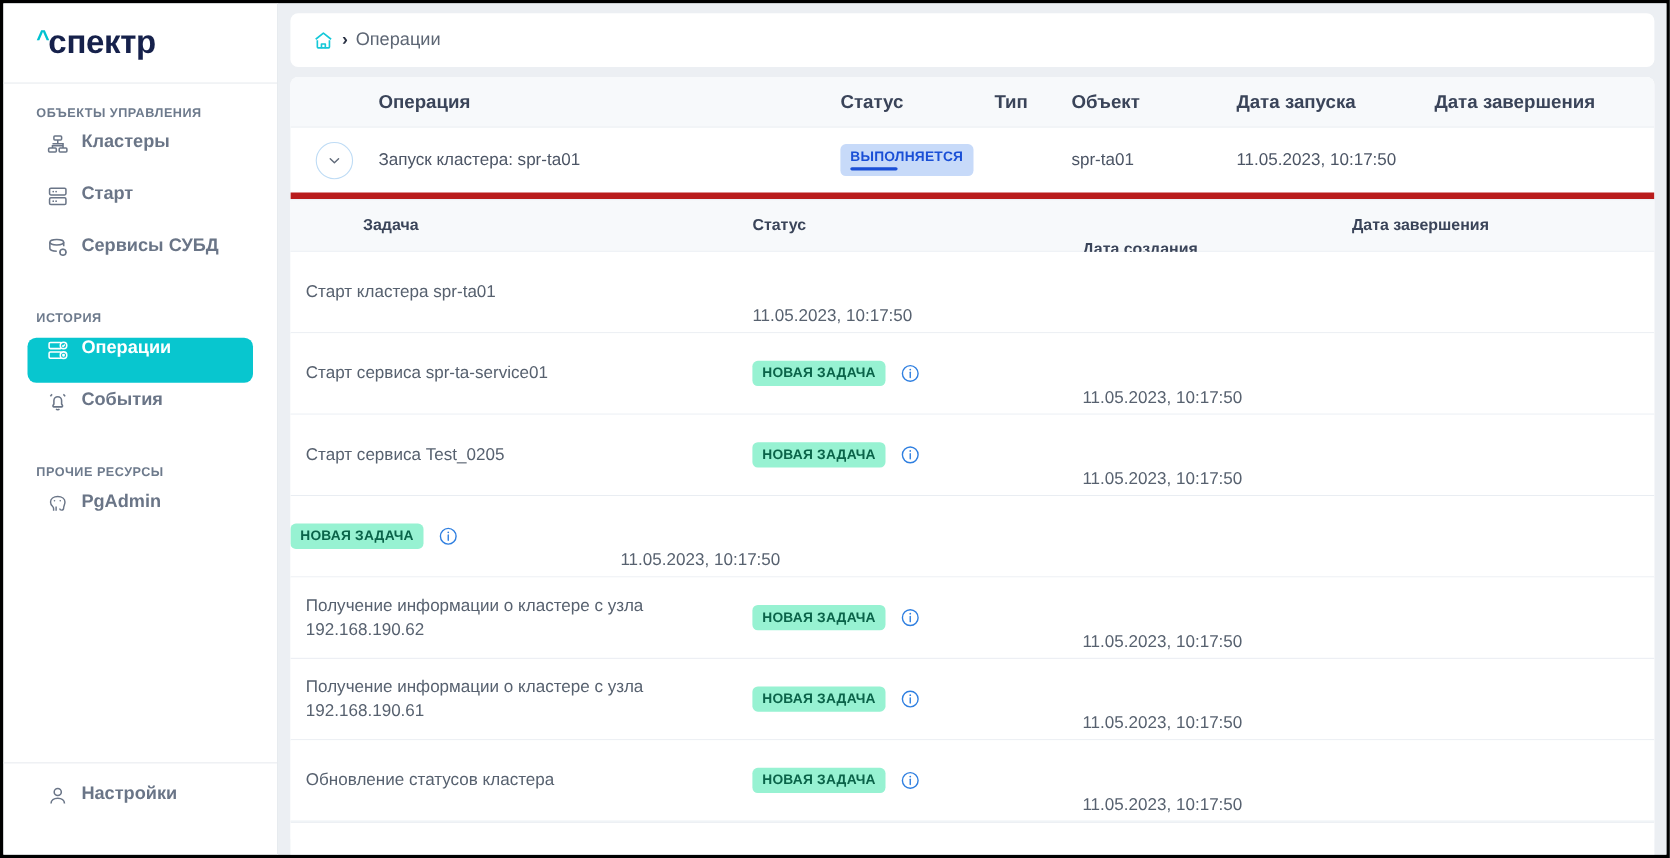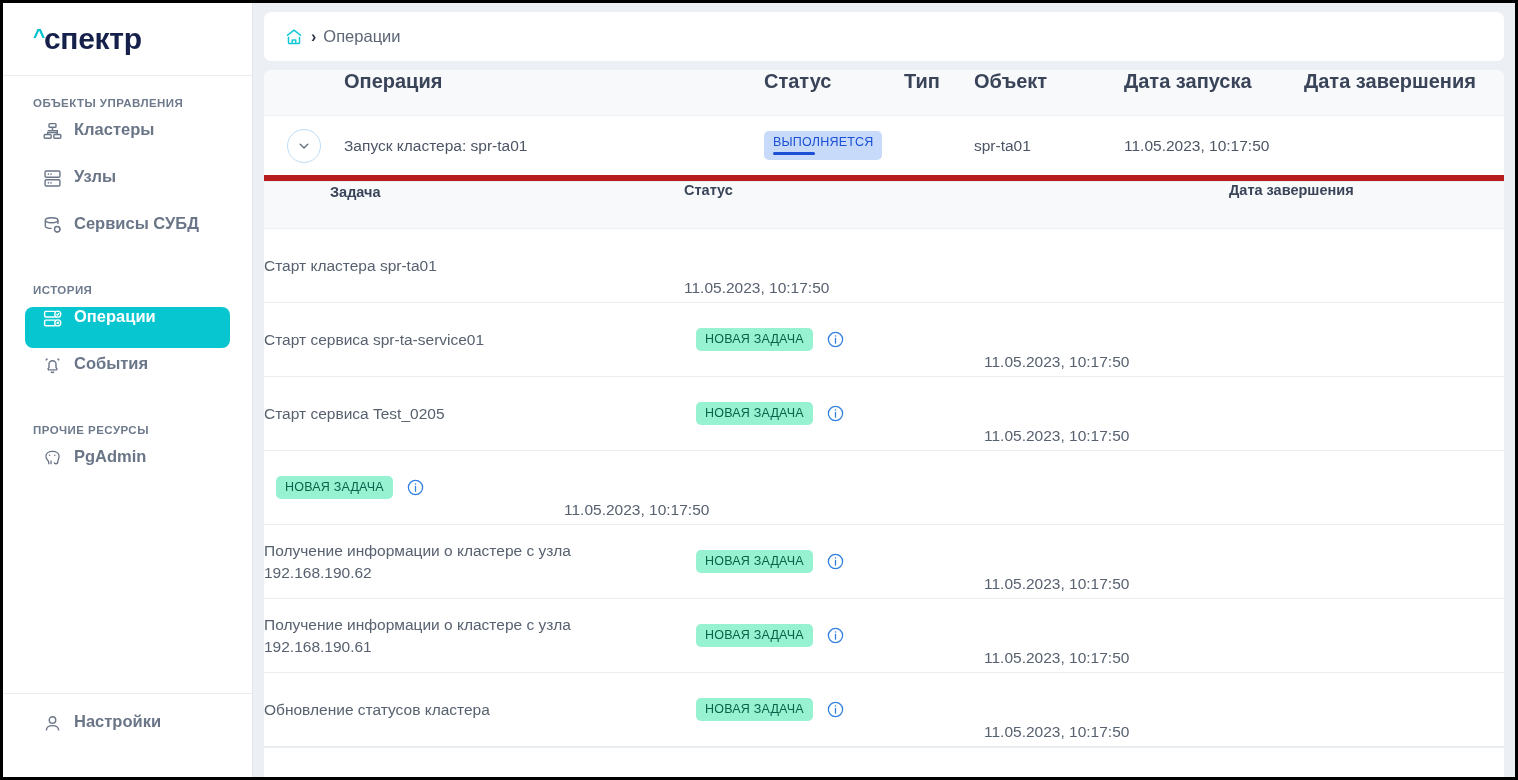--- a/index.html
+++ b/index.html
@@ -136,25 +136,25 @@
     border-radius: 7px 7px 0 0;
     flex: 1 1 auto;
     overflow: hidden;
     display: flex;
     flex-direction: column;
   }
 
   
   .op-head {
     display: flex;
-    align-items: flex-start;
+    align-items: center;
     height: 46px;
     flex: 0 0 46px;
     background: #f7f9fb;
-    font-size: 20px;
+    font-size: 17px;
     font-weight: 700;
     color: #3a4459;
     border-bottom: 1px solid #edf0f4;
   }
   .op-row {
     display: flex;
     align-items: center;
     height: 65px;
     flex: 0 0 65px;
     font-size: 15.5px;
@@ -178,61 +178,61 @@
     background: #ffffff;
     display: flex;
     align-items: center;
     justify-content: center;
     cursor: pointer;
   }
 
   
   .task-head {
     display: flex;
-    align-items: flex-start;
+    align-items: center;
     height: 48px;
     flex: 0 0 48px;
     background: #f7f9fb;
     font-size: 14.5px;
     font-weight: 700;
     color: #3a4459;
     border-bottom: 1px solid #edf0f4;
     border-top: 1px solid #edf0f4;
   }
   .task-row {
     display: flex;
     align-items: center;
     min-height: 74px;
     flex: 0 0 74px;
     font-size: 15.5px;
     color: #57616f;
     border-bottom: 1px solid #e9edf2;
     background: #ffffff;
   }
 
-  .t-task  { width: 420px; flex: 0 0 420px; padding-right: 20px; line-height: 1.38; }
+  .t-task  { width: 420px; flex: 0 0 420px; padding-left: 14px; padding-right: 20px; line-height: 1.38; }
   .t-stat  { width: 300px; flex: 0 0 300px; display: flex; align-items: center; gap: 13px; }
   .t-date  { width: 245px; flex: 0 0 245px; margin-top: 44px; }
   .t-end   { flex: 1 1 auto; }
 
   
   .badge {
     display: inline-flex;
     flex-direction: column;
     align-items: flex-start;
     border-radius: 5px;
     padding: 5px 9px 5px 9px;
     font-size: 12.5px;
-    font-weight: 400;
+    font-weight: 700;
     letter-spacing: 0.2px;
     position: relative;
     line-height: 1.1;
   }
   .badge-blue  { background: #c7daf9; color: #1a4fd6; }
-  .badge-green { background: #97f2d2; color: #0a6349; margin-left: 12px; }
+  .badge-green { background: #97f2d2; color: #0a6349; }
   .badge .prog {
     height: 3px;
     background: #1a4fd6;
     border-radius: 2px;
     margin-top: 3px;
     width: 42%;
   }
 
   .info-icon { cursor: pointer; display: flex; }
 
@@ -276,21 +276,21 @@
         <span class="ico">
           <svg width="21" height="21" viewBox="0 0 24 24" fill="none" stroke="#6a7587" stroke-width="1.6">
             <rect x="3.5" y="3.5" width="17" height="7" rx="1.4"></rect>
             <rect x="3.5" y="13.5" width="17" height="7" rx="1.4"></rect>
             <circle cx="7.3" cy="7" r="0.9" fill="#6a7587" stroke="none"></circle>
             <circle cx="10.3" cy="7" r="0.9" fill="#6a7587" stroke="none"></circle>
             <circle cx="7.3" cy="17" r="0.9" fill="#6a7587" stroke="none"></circle>
             <circle cx="10.3" cy="17" r="0.9" fill="#6a7587" stroke="none"></circle>
           </svg>
         </span>
-        <span>Узлы</span>
+        <span>Старт</span>
       </div>
 
       <div class="nav-item">
         <span class="ico">
           <svg width="21" height="21" viewBox="0 0 24 24" fill="none" stroke="#6a7587" stroke-width="1.6">
             <ellipse cx="11" cy="6" rx="7.2" ry="2.8"></ellipse>
             <path d="M3.8 6v6.5c0 1.5 3.2 2.8 7.2 2.8"></path>
             <path d="M18.2 6v4.2"></path>
             <circle cx="17.4" cy="16.3" r="3.1"></circle>
             <path d="M17.4 12.6v1M17.4 19v1M13.7 16.3h1M20.1 16.3h1"></path>

